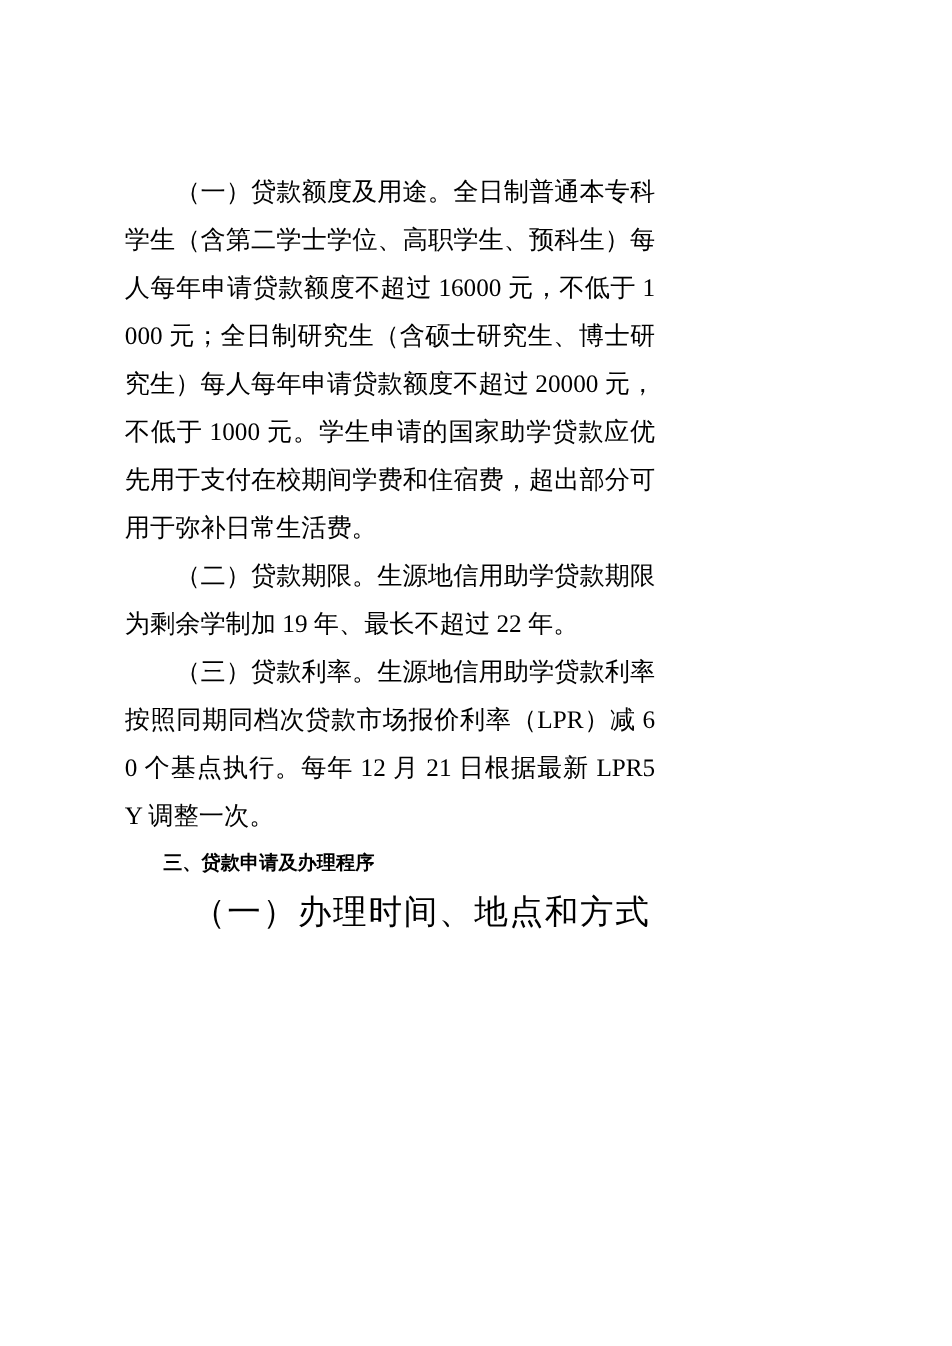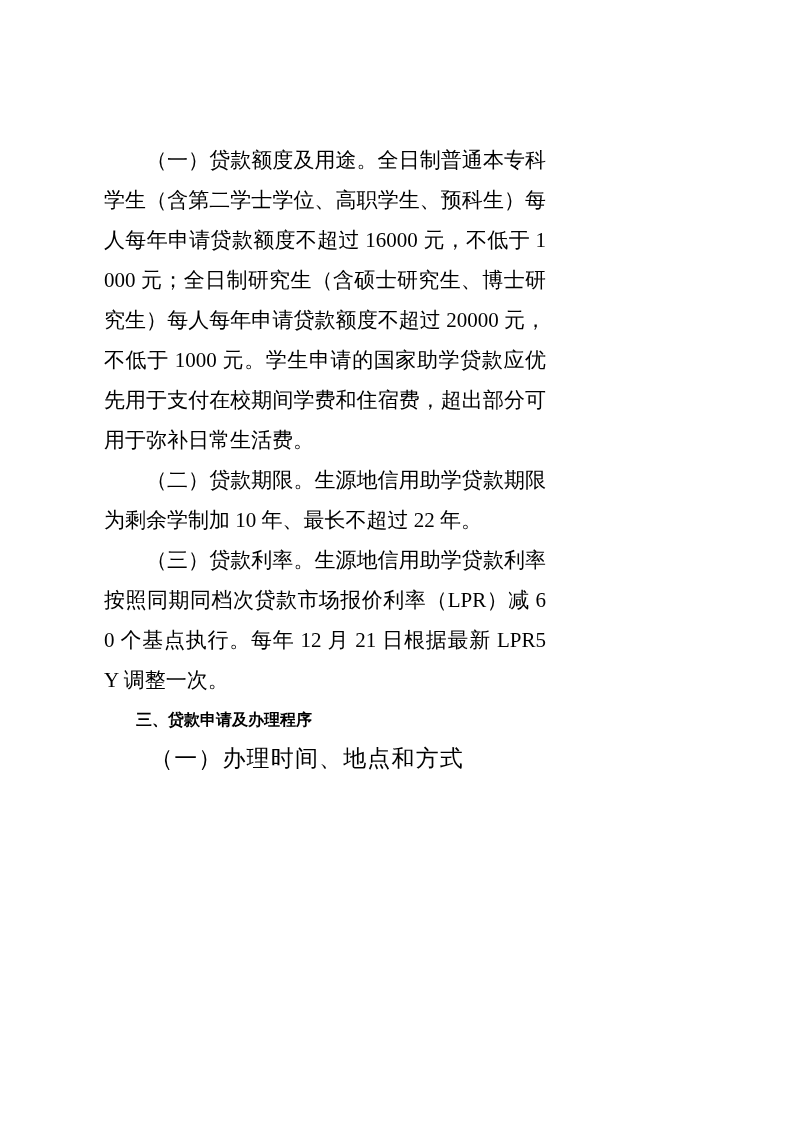--- a/index.html
+++ b/index.html
@@ -28,29 +28,29 @@
     word-break: break-all;
   }
   .heading-text {
     font-family: "Liberation Sans", "DejaVu Sans", sans-serif;
     font-size: 16px;
     font-weight: 700;
     line-height: 40px;
     text-indent: 2em;
   }
   .kaiti-text {
-    font-family: Liberation Mono, monospace;
-    font-size: 23px;
+    font-family: Liberation Sans, sans-serif;
+    font-size: 28px;
     line-height: 40px;
     text-indent: 2em;
     letter-spacing: 0.05em;
   }
 </style>
 </head>
 <body>
 
 <div class="page">
   <p class="body-text">（一）贷款额度及用途。全日制普通本专科学生（含第二学士学位、高职学生、预科生）每人每年申请贷款额度不超过 16000 元，不低于 1000 元；全日制研究生（含硕士研究生、博士研究生）每人每年申请贷款额度不超过 20000 元，不低于 1000 元。学生申请的国家助学贷款应优先用于支付在校期间学费和住宿费，超出部分可用于弥补日常生活费。</p>
-  <p class="body-text">（二）贷款期限。生源地信用助学贷款期限为剩余学制加 10 年、最长不超过 22 年。</p>
+  <p class="body-text">（二）贷款期限。生源地信用助学贷款期限为剩余学制加 19 年、最长不超过 22 年。</p>
   <p class="body-text">（三）贷款利率。生源地信用助学贷款利率按照同期同档次贷款市场报价利率（LPR）减 60 个基点执行。每年 12 月 21 日根据最新 LPR5Y 调整一次。</p>
   <p class="heading-text">三、贷款申请及办理程序</p>
   <p class="kaiti-text">（一）办理时间、地点和方式</p>
 </div>
 
 </body></html>

